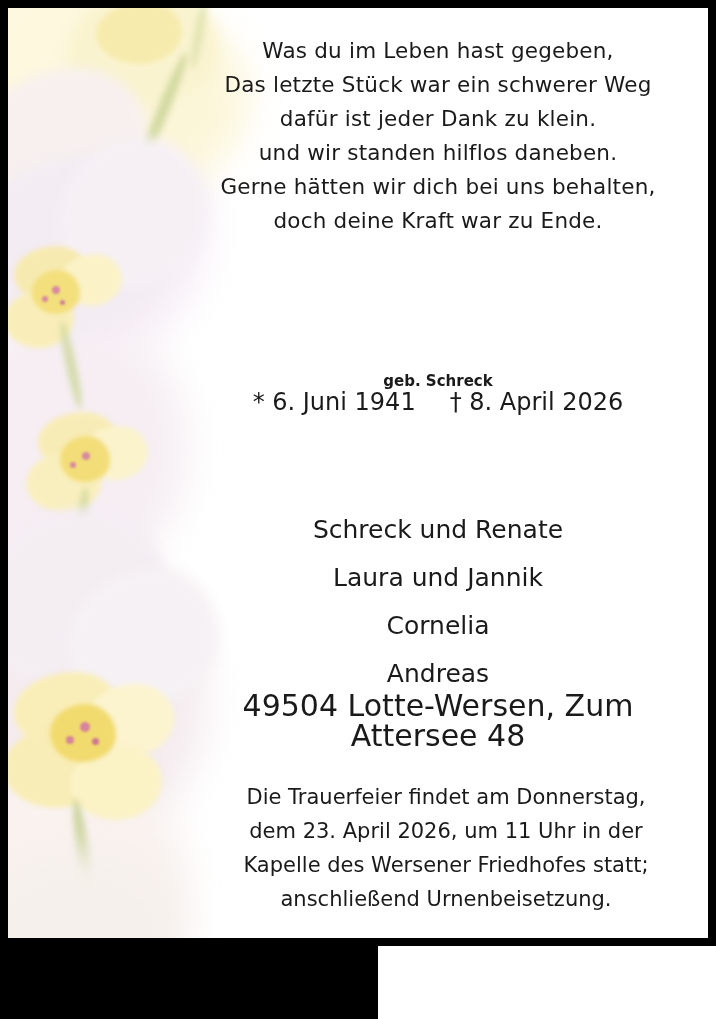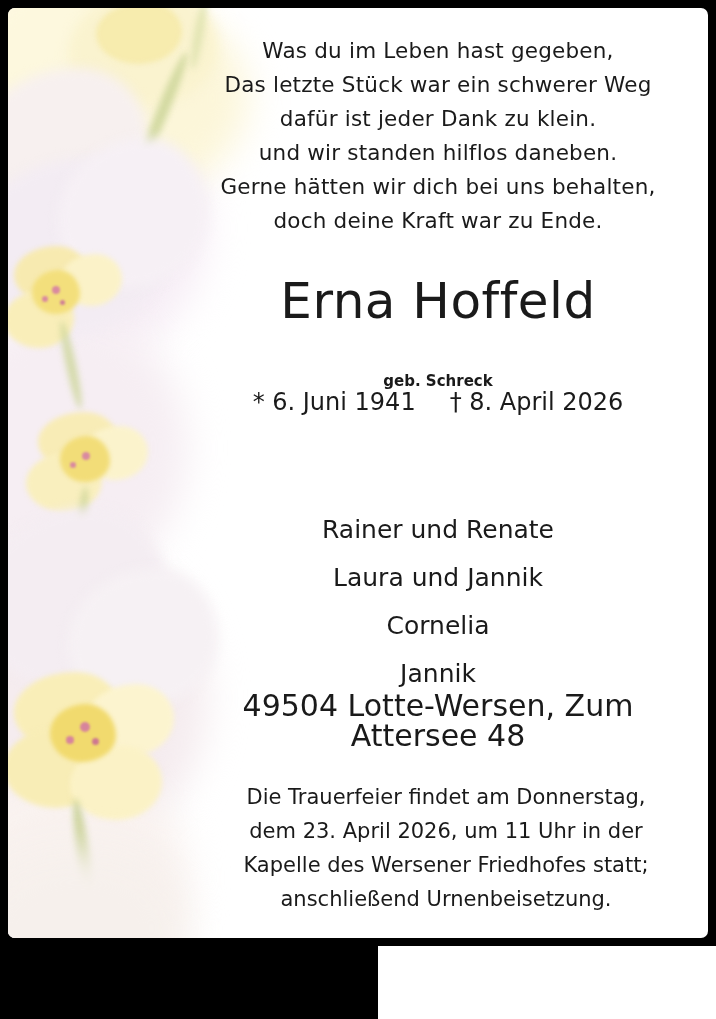--- a/index.html
+++ b/index.html
@@ -24,21 +24,20 @@
 
   
   #paper {
     position: absolute;
     left: 8px;
     top: 8px;
     width: 700px;
     height: 930px;
     background: #ffffff;
     overflow: hidden;
-    border-radius: 7px;
   }
 
   
   #bottom-bar {
     position: absolute;
     left: 0;
     top: 938px;
     width: 716px;
     height: 81px;
     background: #000000;
@@ -233,34 +232,33 @@
 
       <div class="block verse">
         <div>Was du im Leben hast gegeben,</div>
         <div>Das letzte Stück war ein schwerer Weg</div>
         <div>dafür ist jeder Dank zu klein.</div>
         <div>und wir standen hilflos daneben.</div>
         <div>Gerne hätten wir dich bei uns behalten,</div>
         <div>doch deine Kraft war zu Ende.</div>
       </div>
 
-      <div class="block name">Erna Hoffeld</div>
 
       <div class="block maiden">geb. Schreck</div>
 
       <div class="block dates">
         <span>* 6. Juni 1941</span><span class="sep"></span><span>† 8. April 2026</span>
       </div>
 
 
       <div class="block survivors">
-        <div>Rainer und Renate</div>
+        <div>Schreck und Renate</div>
         <div>Laura und Jannik</div>
         <div>Cornelia</div>
-        <div>Jannik</div>
+        <div>Andreas</div>
       </div>
 
       <div class="block address">49504 Lotte-Wersen, Zum Attersee 48</div>
 
       <div class="block service">
         <div>Die Trauerfeier findet am Donnerstag,</div>
         <div>dem 23. April 2026, um 11 Uhr in der</div>
         <div>Kapelle des Wersener Friedhofes statt;</div>
         <div>anschließend Urnenbeisetzung.</div>
       </div>

